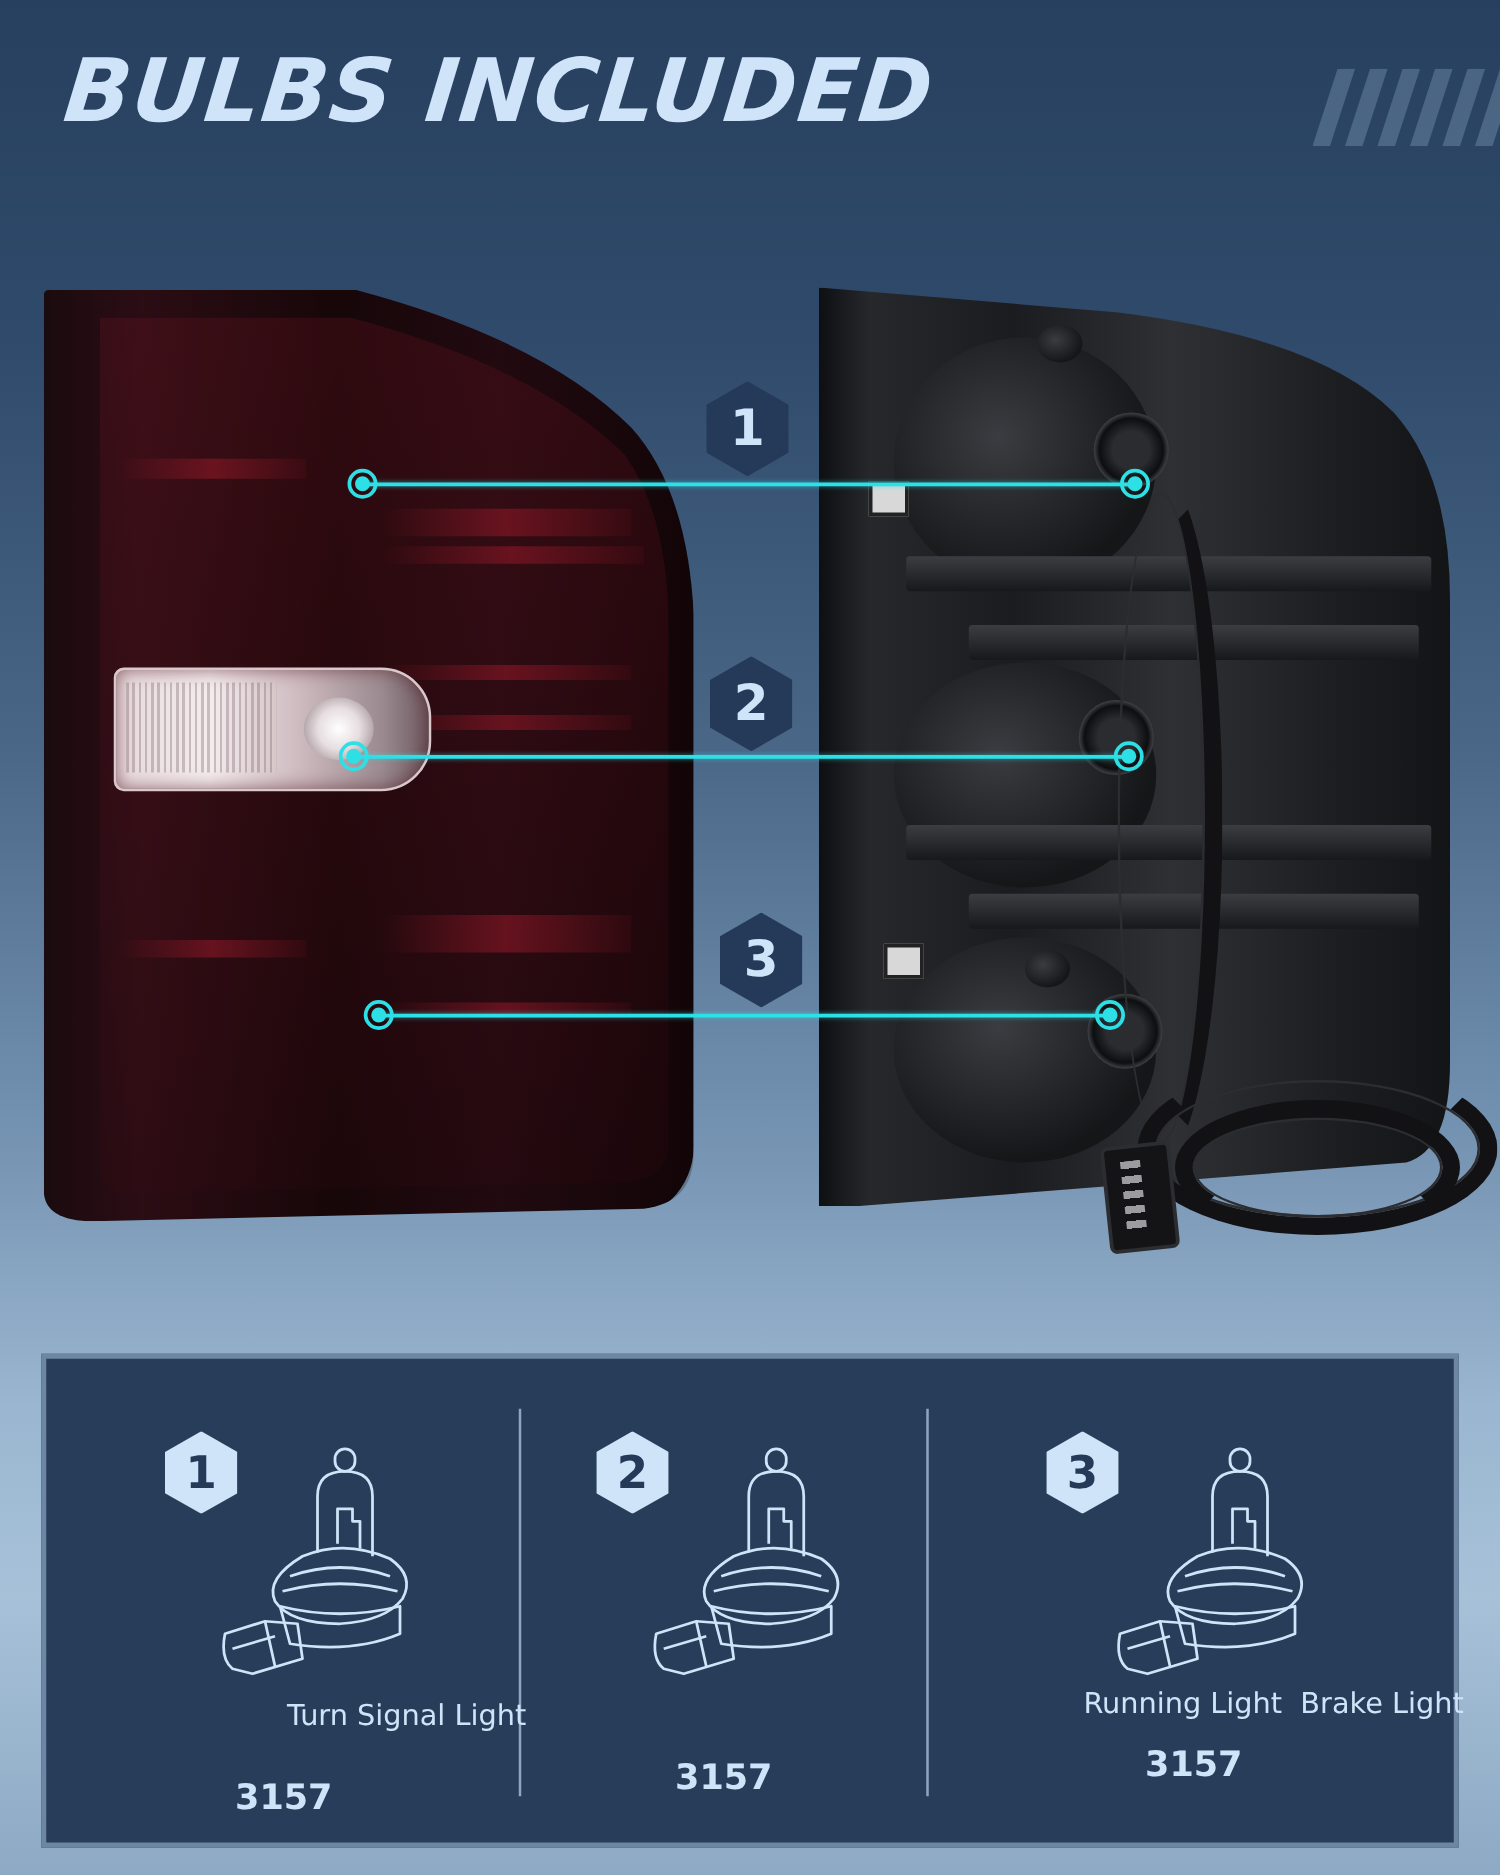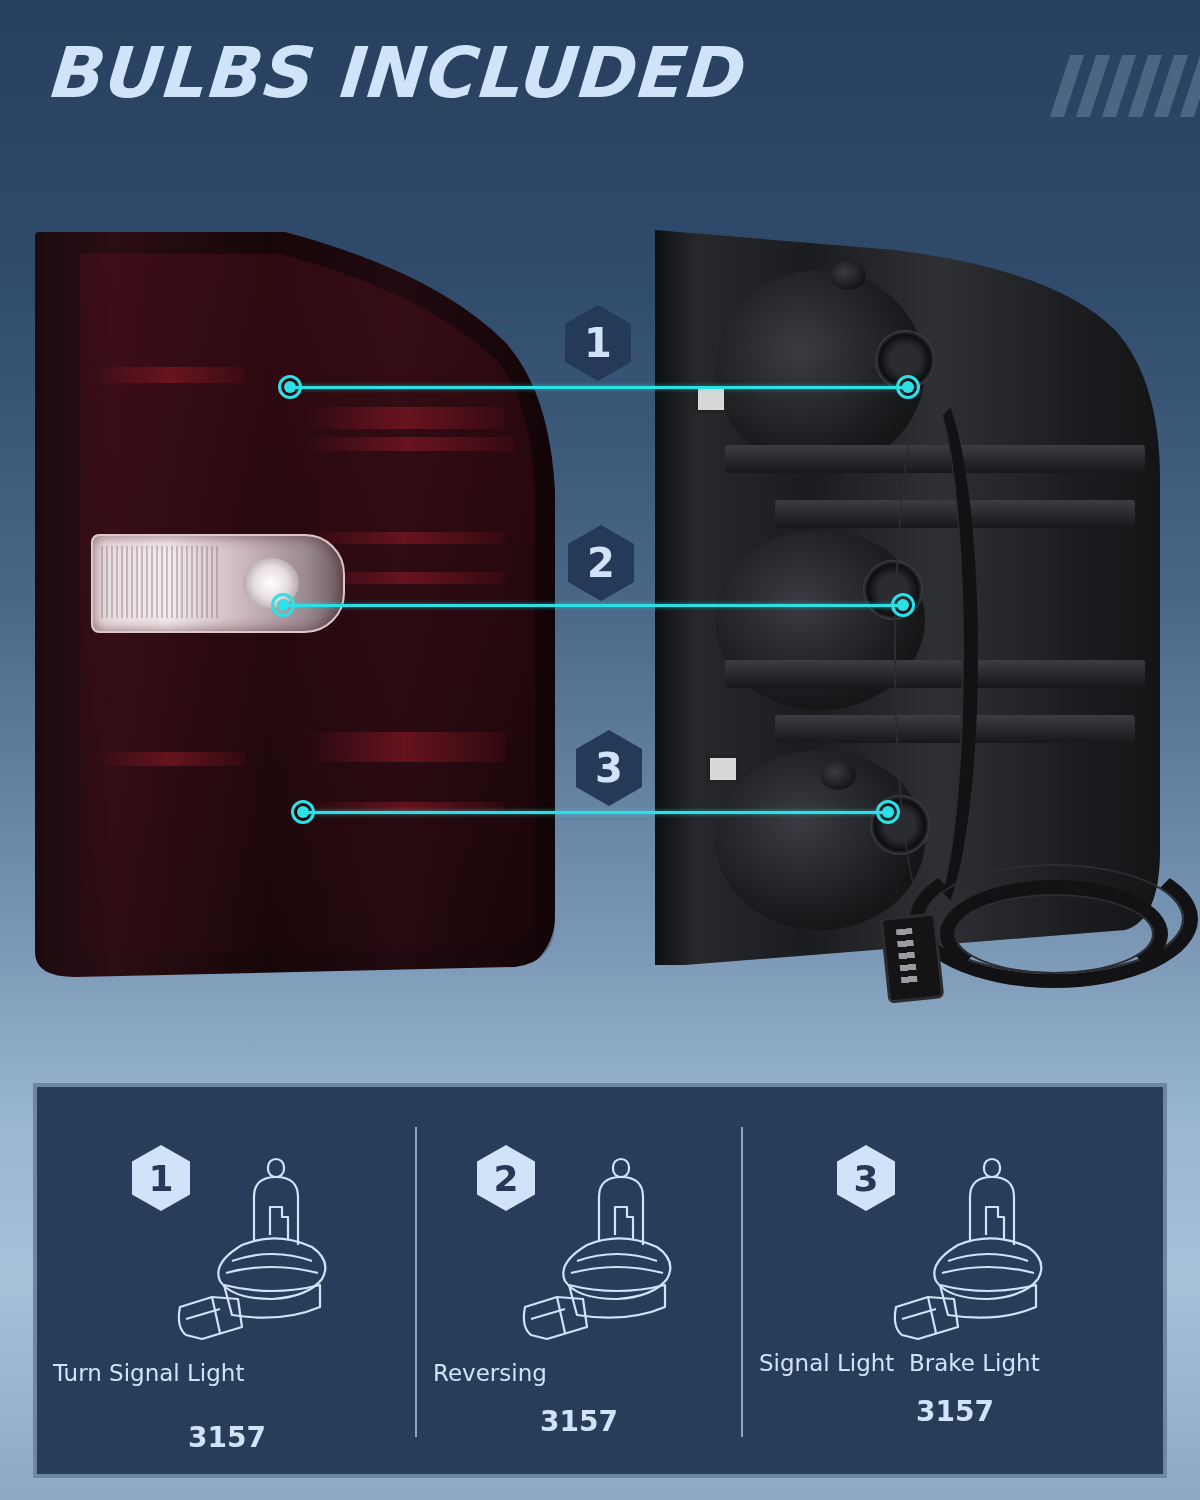--- a/index.html
+++ b/index.html
@@ -101,21 +101,21 @@
   .col { position: absolute; top: 0; height: 100%; }
   .col .hex-light {
     position: absolute; width: 58px; height: 66px;
     clip-path: polygon(50% 0, 100% 25%, 100% 75%, 50% 100%, 0 75%, 0 25%);
     background: #cfe4f8; color: #243a58;
     display: flex; align-items: center; justify-content: center;
     font-family: "DejaVu Sans", sans-serif; font-weight: bold; font-size: 36px;
   }
   .col svg { position: absolute; }
   .col .label {
-    position: absolute; left: 16px; width: 100%; text-align: left;
+    position: absolute; left: 4px; width: 100%; text-align: right;
     font-family: "DejaVu Sans", sans-serif; font-size: 23px; color: #cfe4f8; line-height: 28px;
   }
   .col .code {
     position: absolute; left: 0; width: 100%; text-align: center;
     font-family: "DejaVu Sans", sans-serif; font-weight: bold; font-size: 28px; color: #cfe4f8;
   }
 </style>
 </head>
 <body>
 
@@ -215,36 +215,35 @@
         <path d="M98 78 L98 50 L110 50 L110 60 L116 60 L116 82"></path>
         <path d="M70 88 Q104 74 140 90 Q160 104 150 122 Q136 140 100 142 Q60 142 48 124 Q40 106 70 88 Z"></path>
         <path d="M60 104 Q100 90 140 104"></path>
         <path d="M54 116 Q100 104 146 116"></path>
         <path d="M52 128 Q100 140 148 128 L148 150 Q110 166 60 158 Z"></path>
         <path d="M8 150 L40 140 L66 142 L70 170 L30 182 L14 178 Q4 170 8 150 Z"></path>
         <path d="M14 162 L48 152"></path>
         <path d="M40 140 L48 176"></path>
       </g>
     </svg>
-    <div class="label" style="top:272px;">Reversing</div>
     <div class="code" style="top:318px;">3157</div>
   </div>
 
   <div class="col" style="left:706px; width:424px;">
     <div class="hex-light" style="left:94px; top:58px;">3</div>
     <svg style="left:145px; top:70px;" width="170" height="200" viewBox="0 0 170 200">
       <g fill="none" stroke="#cfe4f8" stroke-width="2.2" stroke-linejoin="round">
         <rect x="96" y="2" width="16" height="18" rx="8"></rect>
         <path d="M82 85 L82 40 Q82 20 104 20 Q126 20 126 40 L126 88"></path>
         <path d="M98 78 L98 50 L110 50 L110 60 L116 60 L116 82"></path>
         <path d="M70 88 Q104 74 140 90 Q160 104 150 122 Q136 140 100 142 Q60 142 48 124 Q40 106 70 88 Z"></path>
         <path d="M60 104 Q100 90 140 104"></path>
         <path d="M54 116 Q100 104 146 116"></path>
         <path d="M52 128 Q100 140 148 128 L148 150 Q110 166 60 158 Z"></path>
         <path d="M8 150 L40 140 L66 142 L70 170 L30 182 L14 178 Q4 170 8 150 Z"></path>
         <path d="M14 162 L48 152"></path>
         <path d="M40 140 L48 176"></path>
       </g>
     </svg>
-    <div class="label" style="top:262px; white-space:pre;">Signal Light  Brake Light</div>
+    <div class="label" style="top:262px; white-space:pre;">Running Light  Brake Light</div>
     <div class="code" style="top:308px;">3157</div>
   </div>
 </div>
 
 </body></html>

